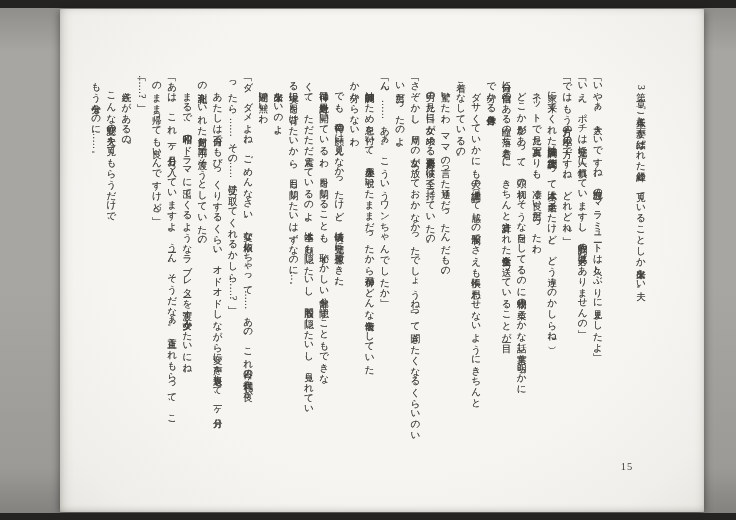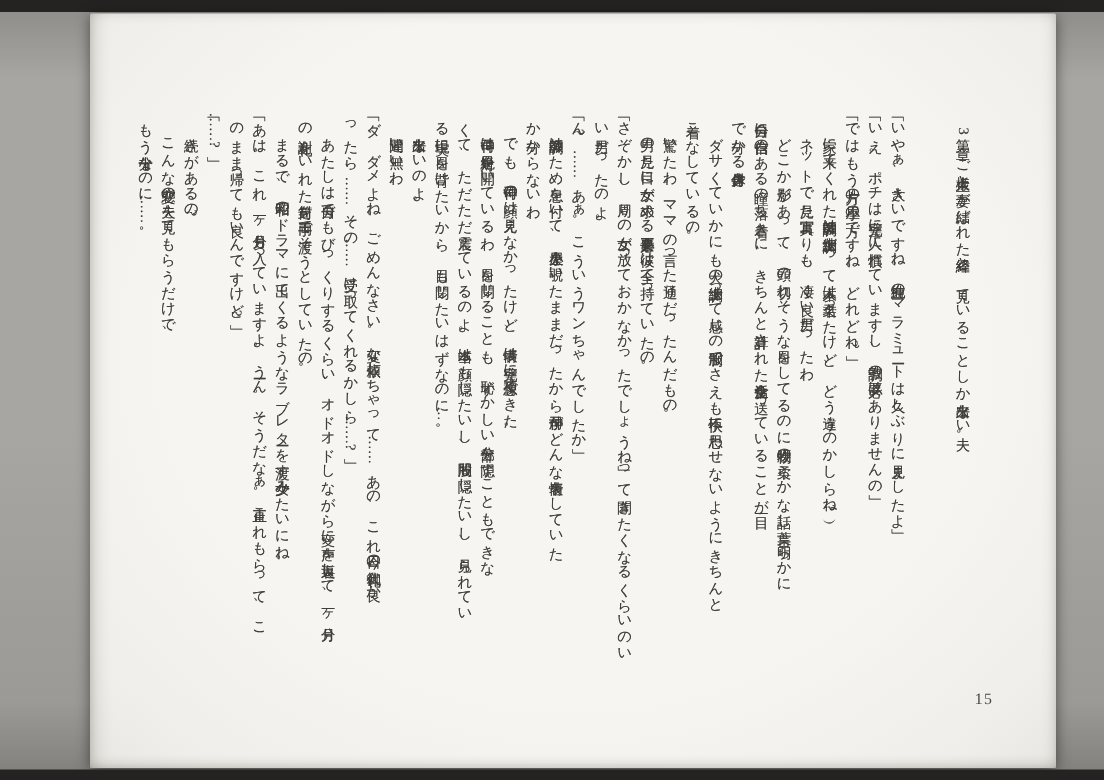--- a/index.html
+++ b/index.html
@@ -22,21 +22,21 @@
   .text-block{
     position:absolute;top:66px;right:55px;height:388px;
     writing-mode:vertical-rl;text-orientation:mixed;
     font-size:9.6px;line-height:15.2px;letter-spacing:0px;
     color:#3e3d3a;text-shadow:0 0 0.4px rgba(62,61,58,0.55);
   }
   .text-block p{margin:0;padding:0;}
   .text-block p.indent{padding-top:9.6px;}
   .text-block p.gap{margin-left:28px;}
   .page-number{
-    position:absolute;left:584px;top:452px;width:24px;text-align:center;
+    position:absolute;left:555px;top:452px;width:24px;text-align:center;
     font-size:10.5px;color:#45443f;letter-spacing:1px;
   }
 </style>
 </head>
 <body>
 
 <div class="edge-bar top"></div>
 
 <div class="page">
   <div class="text-block" id="text-block">

